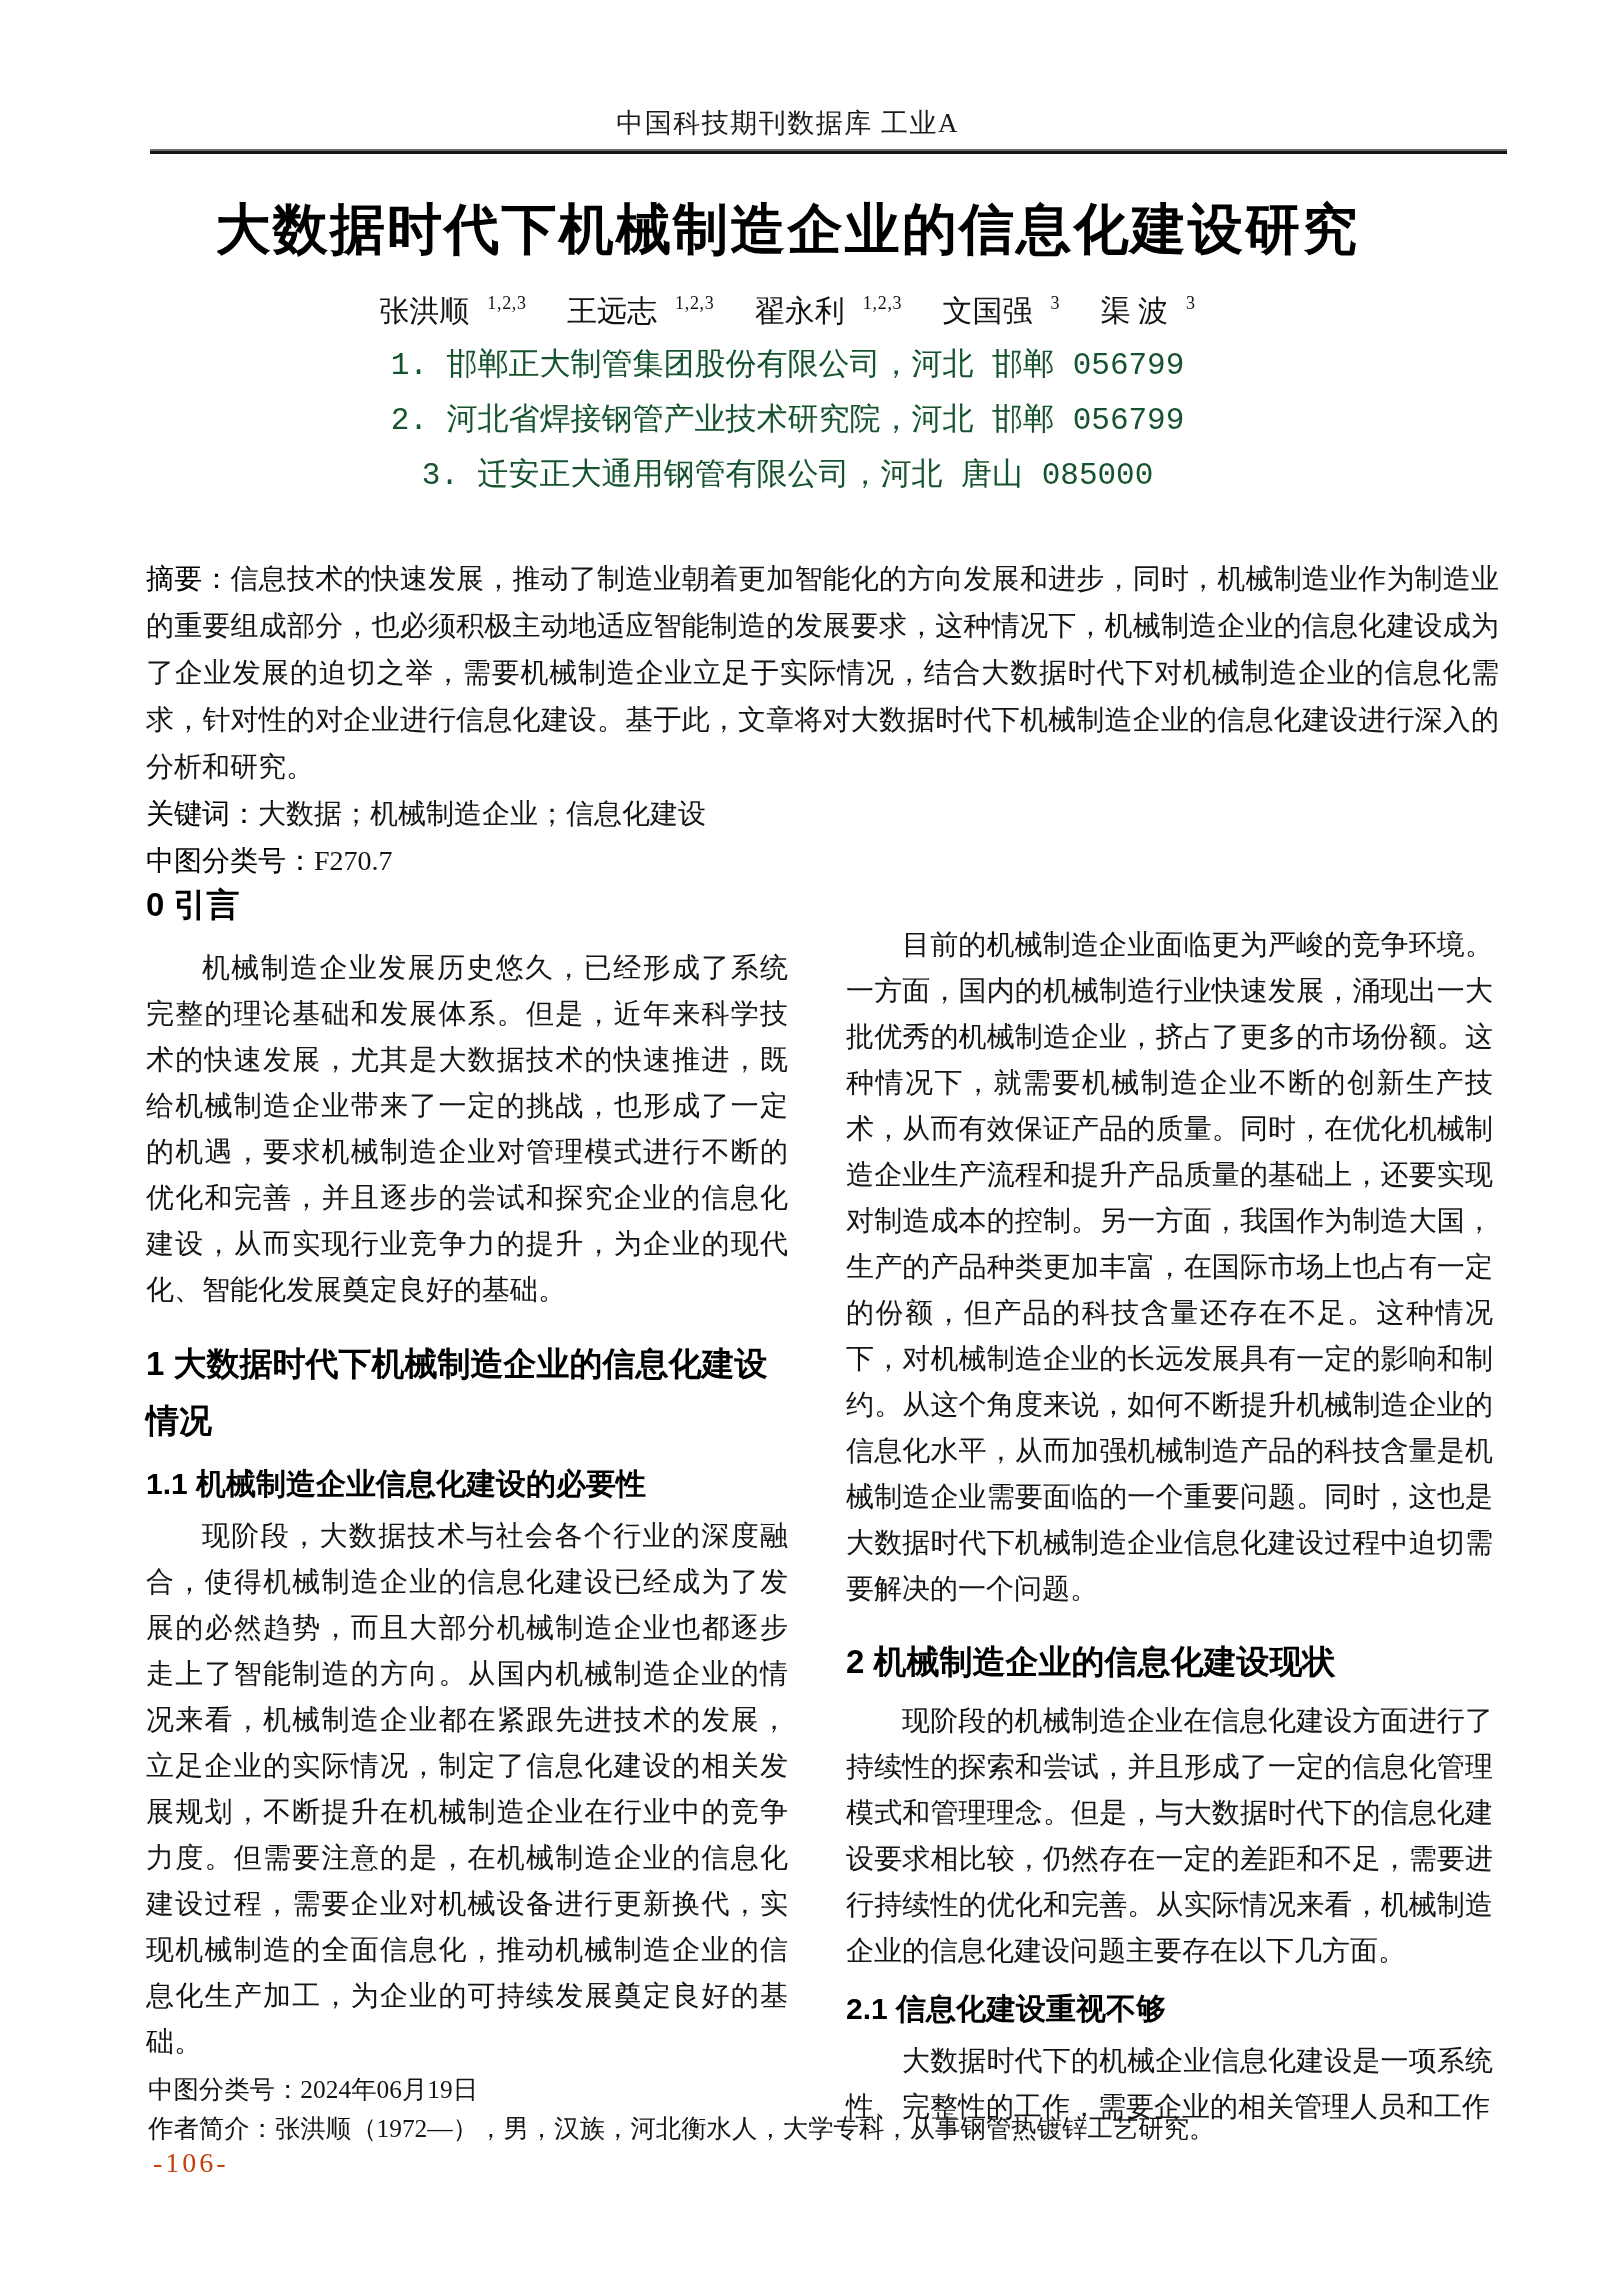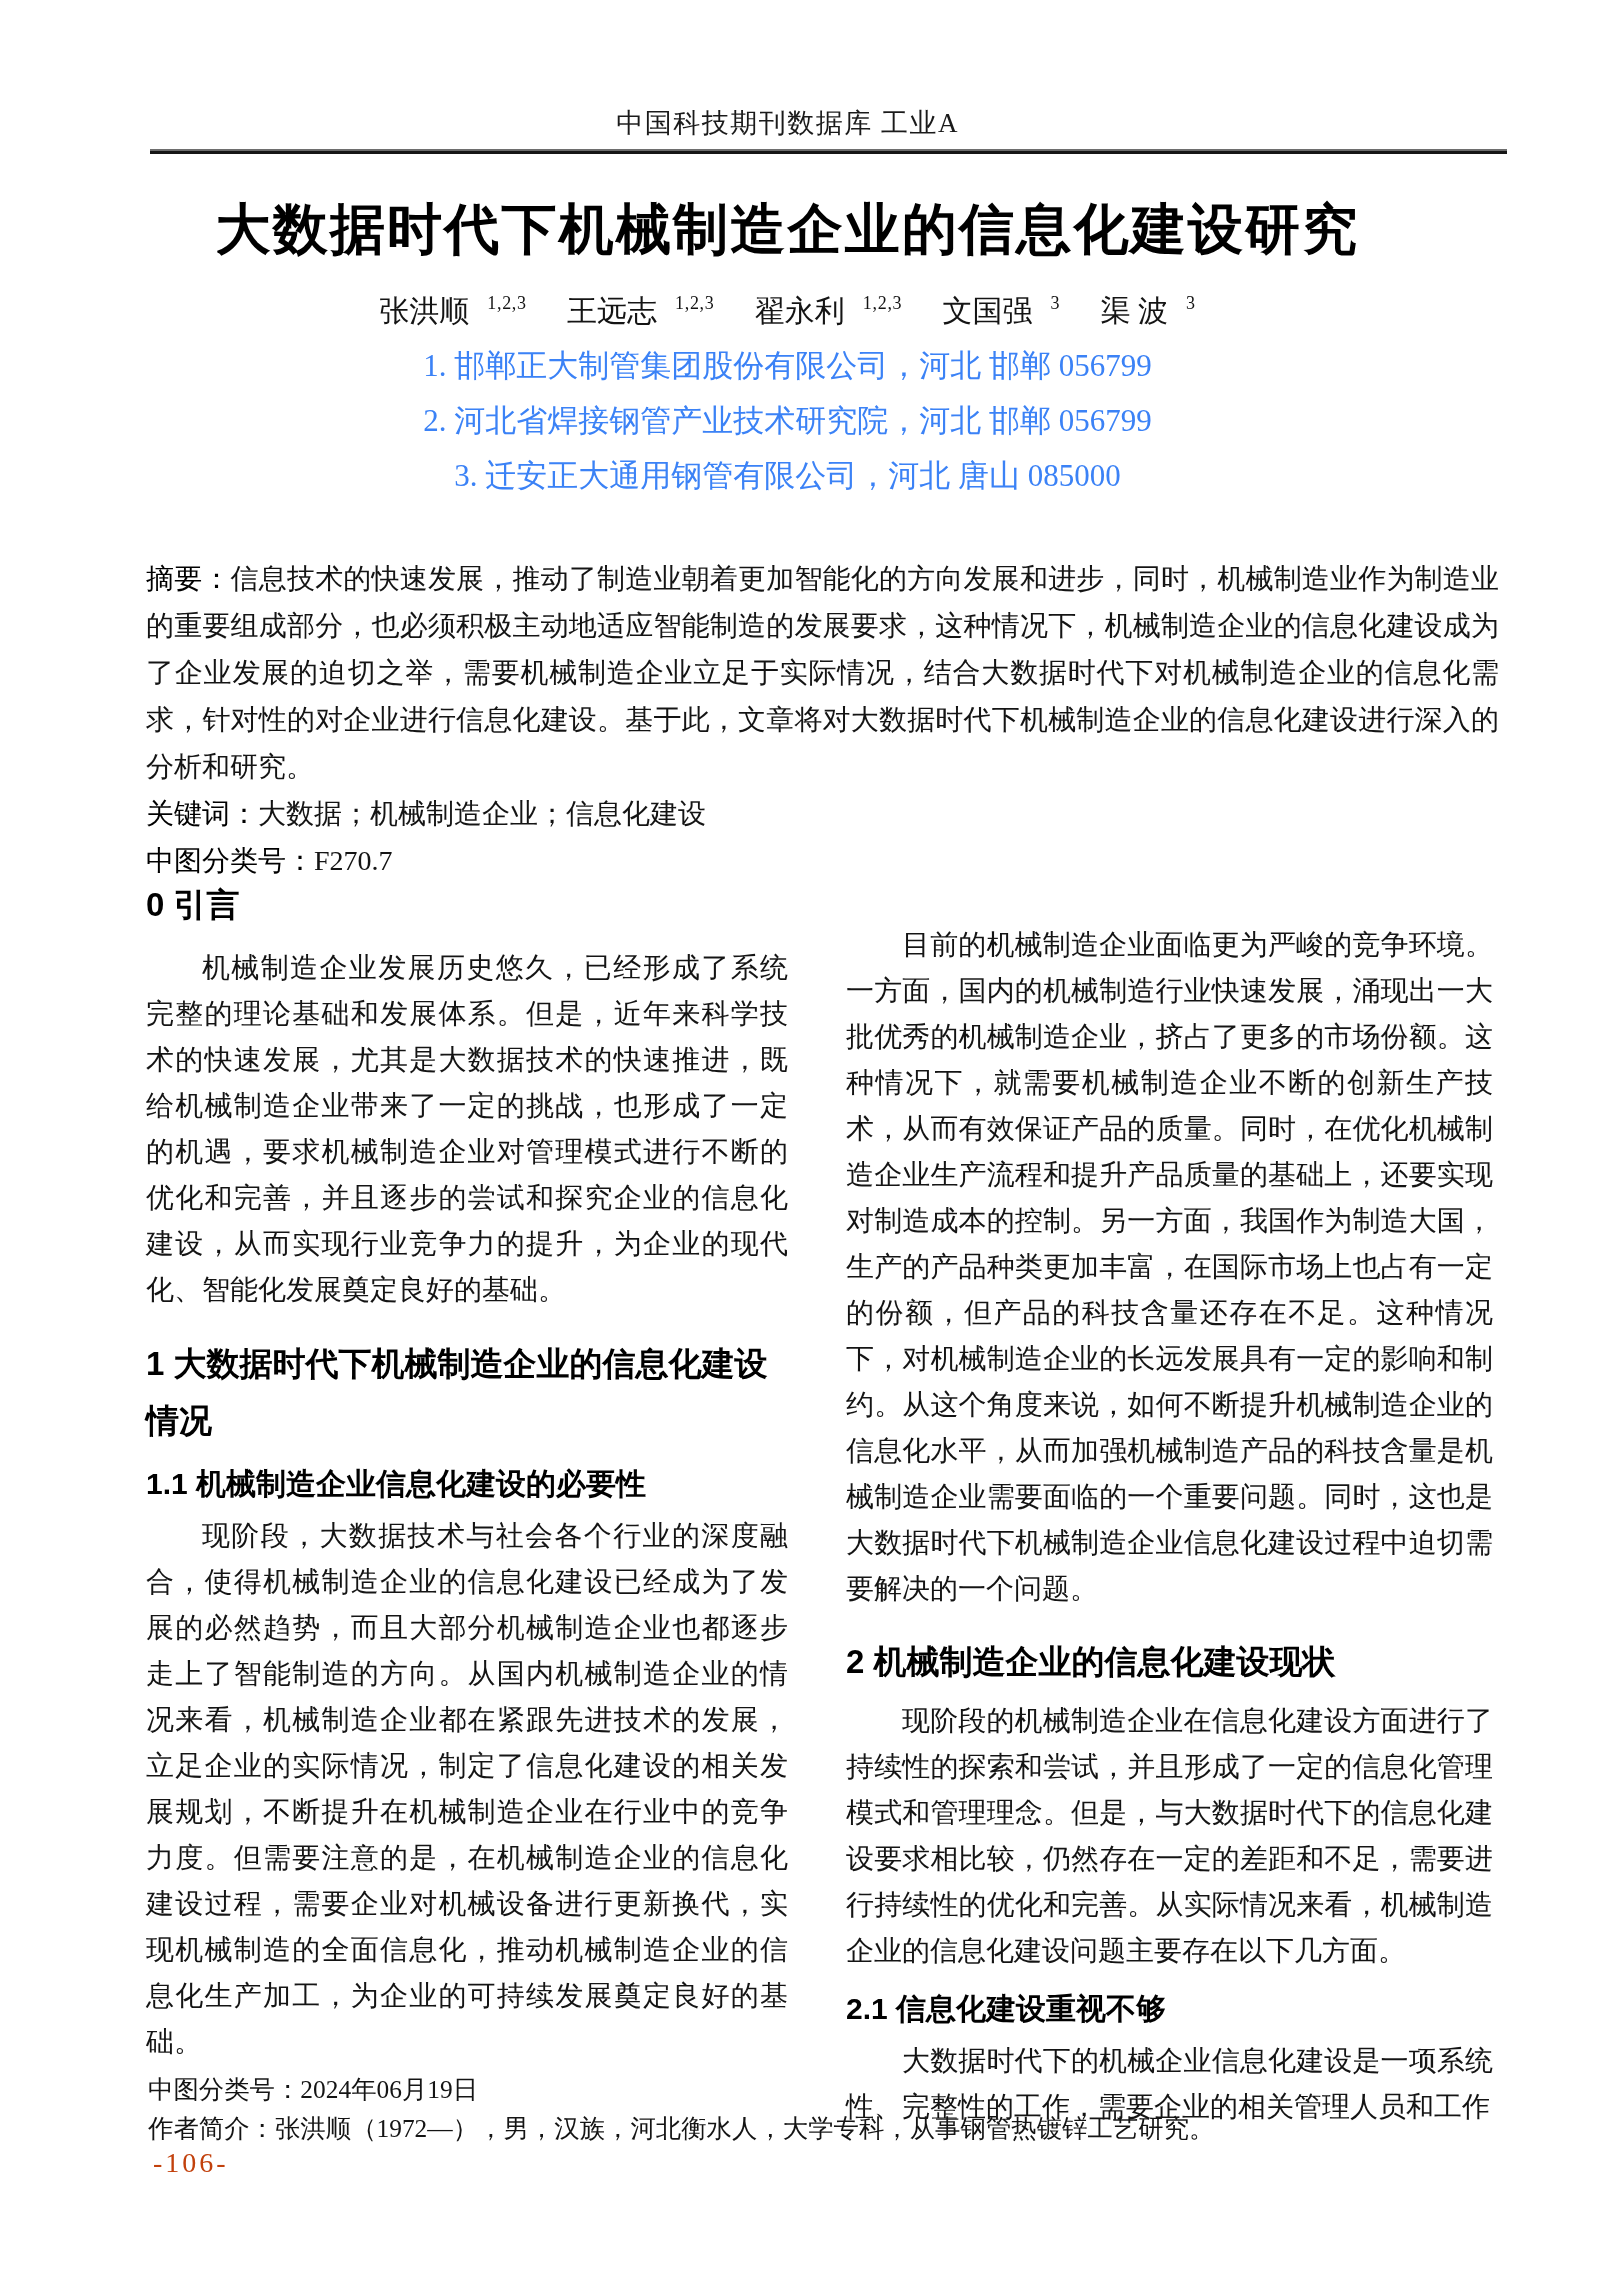--- a/index.html
+++ b/index.html
@@ -30,21 +30,21 @@
     letter-spacing:2.2px;
   }
   .authors-line {
     position:absolute; left:0; top:290px; width:100%;
     text-align:center; font-size:30px; line-height:42px; color:#141414;
   }
   .author { display:inline-block; margin:0 16.4px; white-space:nowrap; }
   .a-sup { font-size:18px; position:relative; top:-12px; margin-left:18px; letter-spacing:0.7px; }
   .affiliations {
     position:absolute; left:0; top:338px; width:100%;
-    text-align:center; font-size:31px; line-height:55px; color:#3b82f6;
+    text-align:center; font-size:31px; line-height:55px; color:#14532d;font-family:Liberation Mono, monospace;
   }
   
   .meta-block {
     position:absolute; left:146px; top:555px; width:1353px;
   }
   .meta-para {
     margin:0; font-size:28px; line-height:47px;
     text-align:justify; color:#141414;
   }
   .meta-label {

